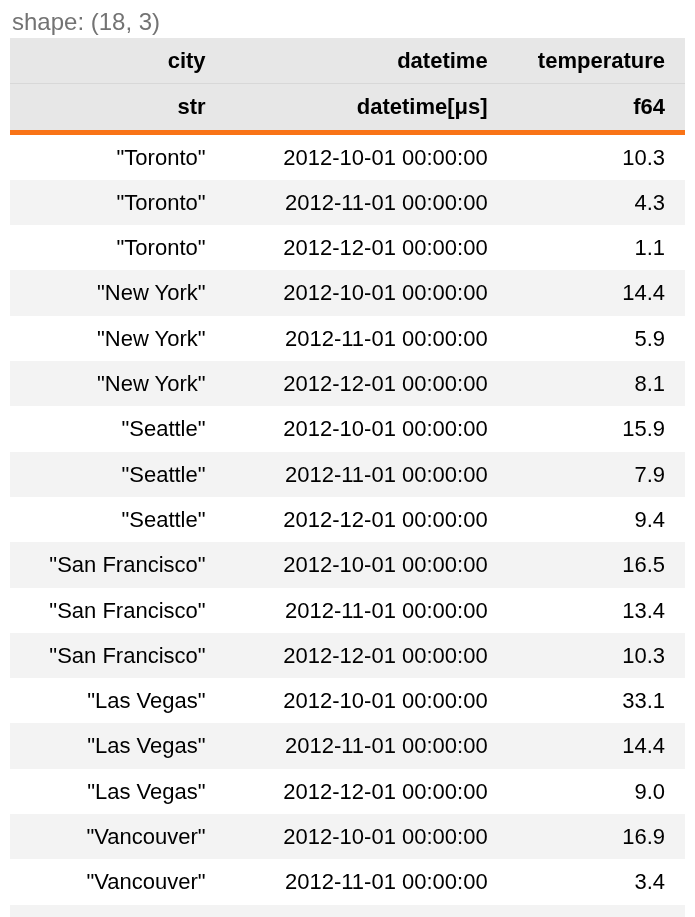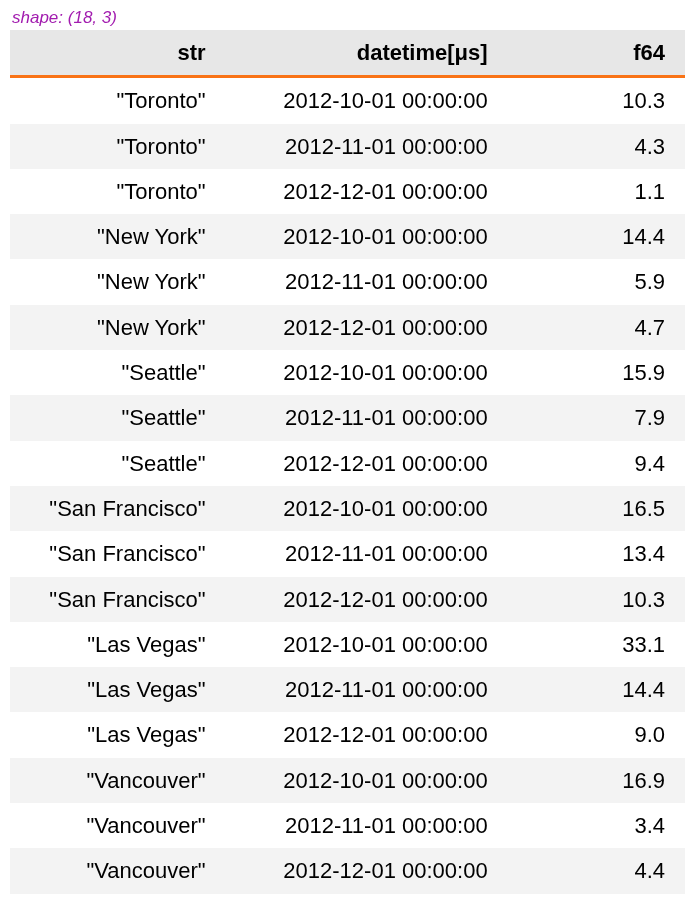--- a/index.html
+++ b/index.html
@@ -8,24 +8,23 @@
     background: #ffffff;
     font-family: -apple-system, BlinkMacSystemFont, "Segoe UI", Helvetica, Arial, sans-serif;
     color: #000000;
   }
   .wrap {
     width: 695px;
     box-sizing: border-box;
     padding: 8px 10px 16px 10px;
   }
   .shape {
-    font-size: 17px;
-    color: #a21caf;
+    font-size: 24px;
+    color: #737373;
     padding: 0 0 2px 2px;
-    font-style: italic;
   }
   table {
     border-collapse: collapse;
     width: 100%;
     table-layout: fixed;
   }
   col.c-city { width: 210px; }
   col.c-dt   { width: 280px; }
   col.c-temp { width: 180px; }
   th, td {
@@ -37,41 +36,46 @@
     overflow: hidden;
   }
   thead th {
     font-weight: 700;
     background: #e7e7e7;
   }
   thead tr.names th {
     border-bottom: 1px solid #d8d8d8;
   }
   thead tr.dtypes th {
-    border-bottom: 3px solid #f97316;
+    border-bottom: 5px solid #f97316;
   }
   tbody tr:nth-child(odd)  td { background: #ffffff; }
   tbody tr:nth-child(even) td { background: #f3f3f3; }
   td.c-city, th.c-city { padding-left: 14px; }
   td.c-temp, th.c-temp { padding-right: 20px; }
   .mono { font-variant-numeric: tabular-nums; }
 </style>
 </head>
 <body>
 
 <div class="wrap">
   <div class="shape">shape: (18, 3)</div>
 
   <table>
     <colgroup>
       <col class="c-city">
       <col class="c-dt">
       <col class="c-temp">
     </colgroup>
     <thead>
+      <tr class="names">
+        <th class="c-city">city</th>
+        <th>datetime</th>
+        <th class="c-temp">temperature</th>
+      </tr>
       <tr class="dtypes">
         <th class="c-city">str</th>
         <th>datetime[μs]</th>
         <th class="c-temp">f64</th>
       </tr>
     </thead>
     <tbody id="tbody">
 
     <tr>
           <td class="c-city">"Toronto"</td>
@@ -94,21 +98,21 @@
           <td class="c-temp mono">14.4</td>
         </tr>
         <tr>
           <td class="c-city">"New York"</td>
           <td class="mono">2012-11-01 00:00:00</td>
           <td class="c-temp mono">5.9</td>
         </tr>
         <tr>
           <td class="c-city">"New York"</td>
           <td class="mono">2012-12-01 00:00:00</td>
-          <td class="c-temp mono">4.7</td>
+          <td class="c-temp mono">8.1</td>
         </tr>
         <tr>
           <td class="c-city">"Seattle"</td>
           <td class="mono">2012-10-01 00:00:00</td>
           <td class="c-temp mono">15.9</td>
         </tr>
         <tr>
           <td class="c-city">"Seattle"</td>
           <td class="mono">2012-11-01 00:00:00</td>
           <td class="c-temp mono">7.9</td>

